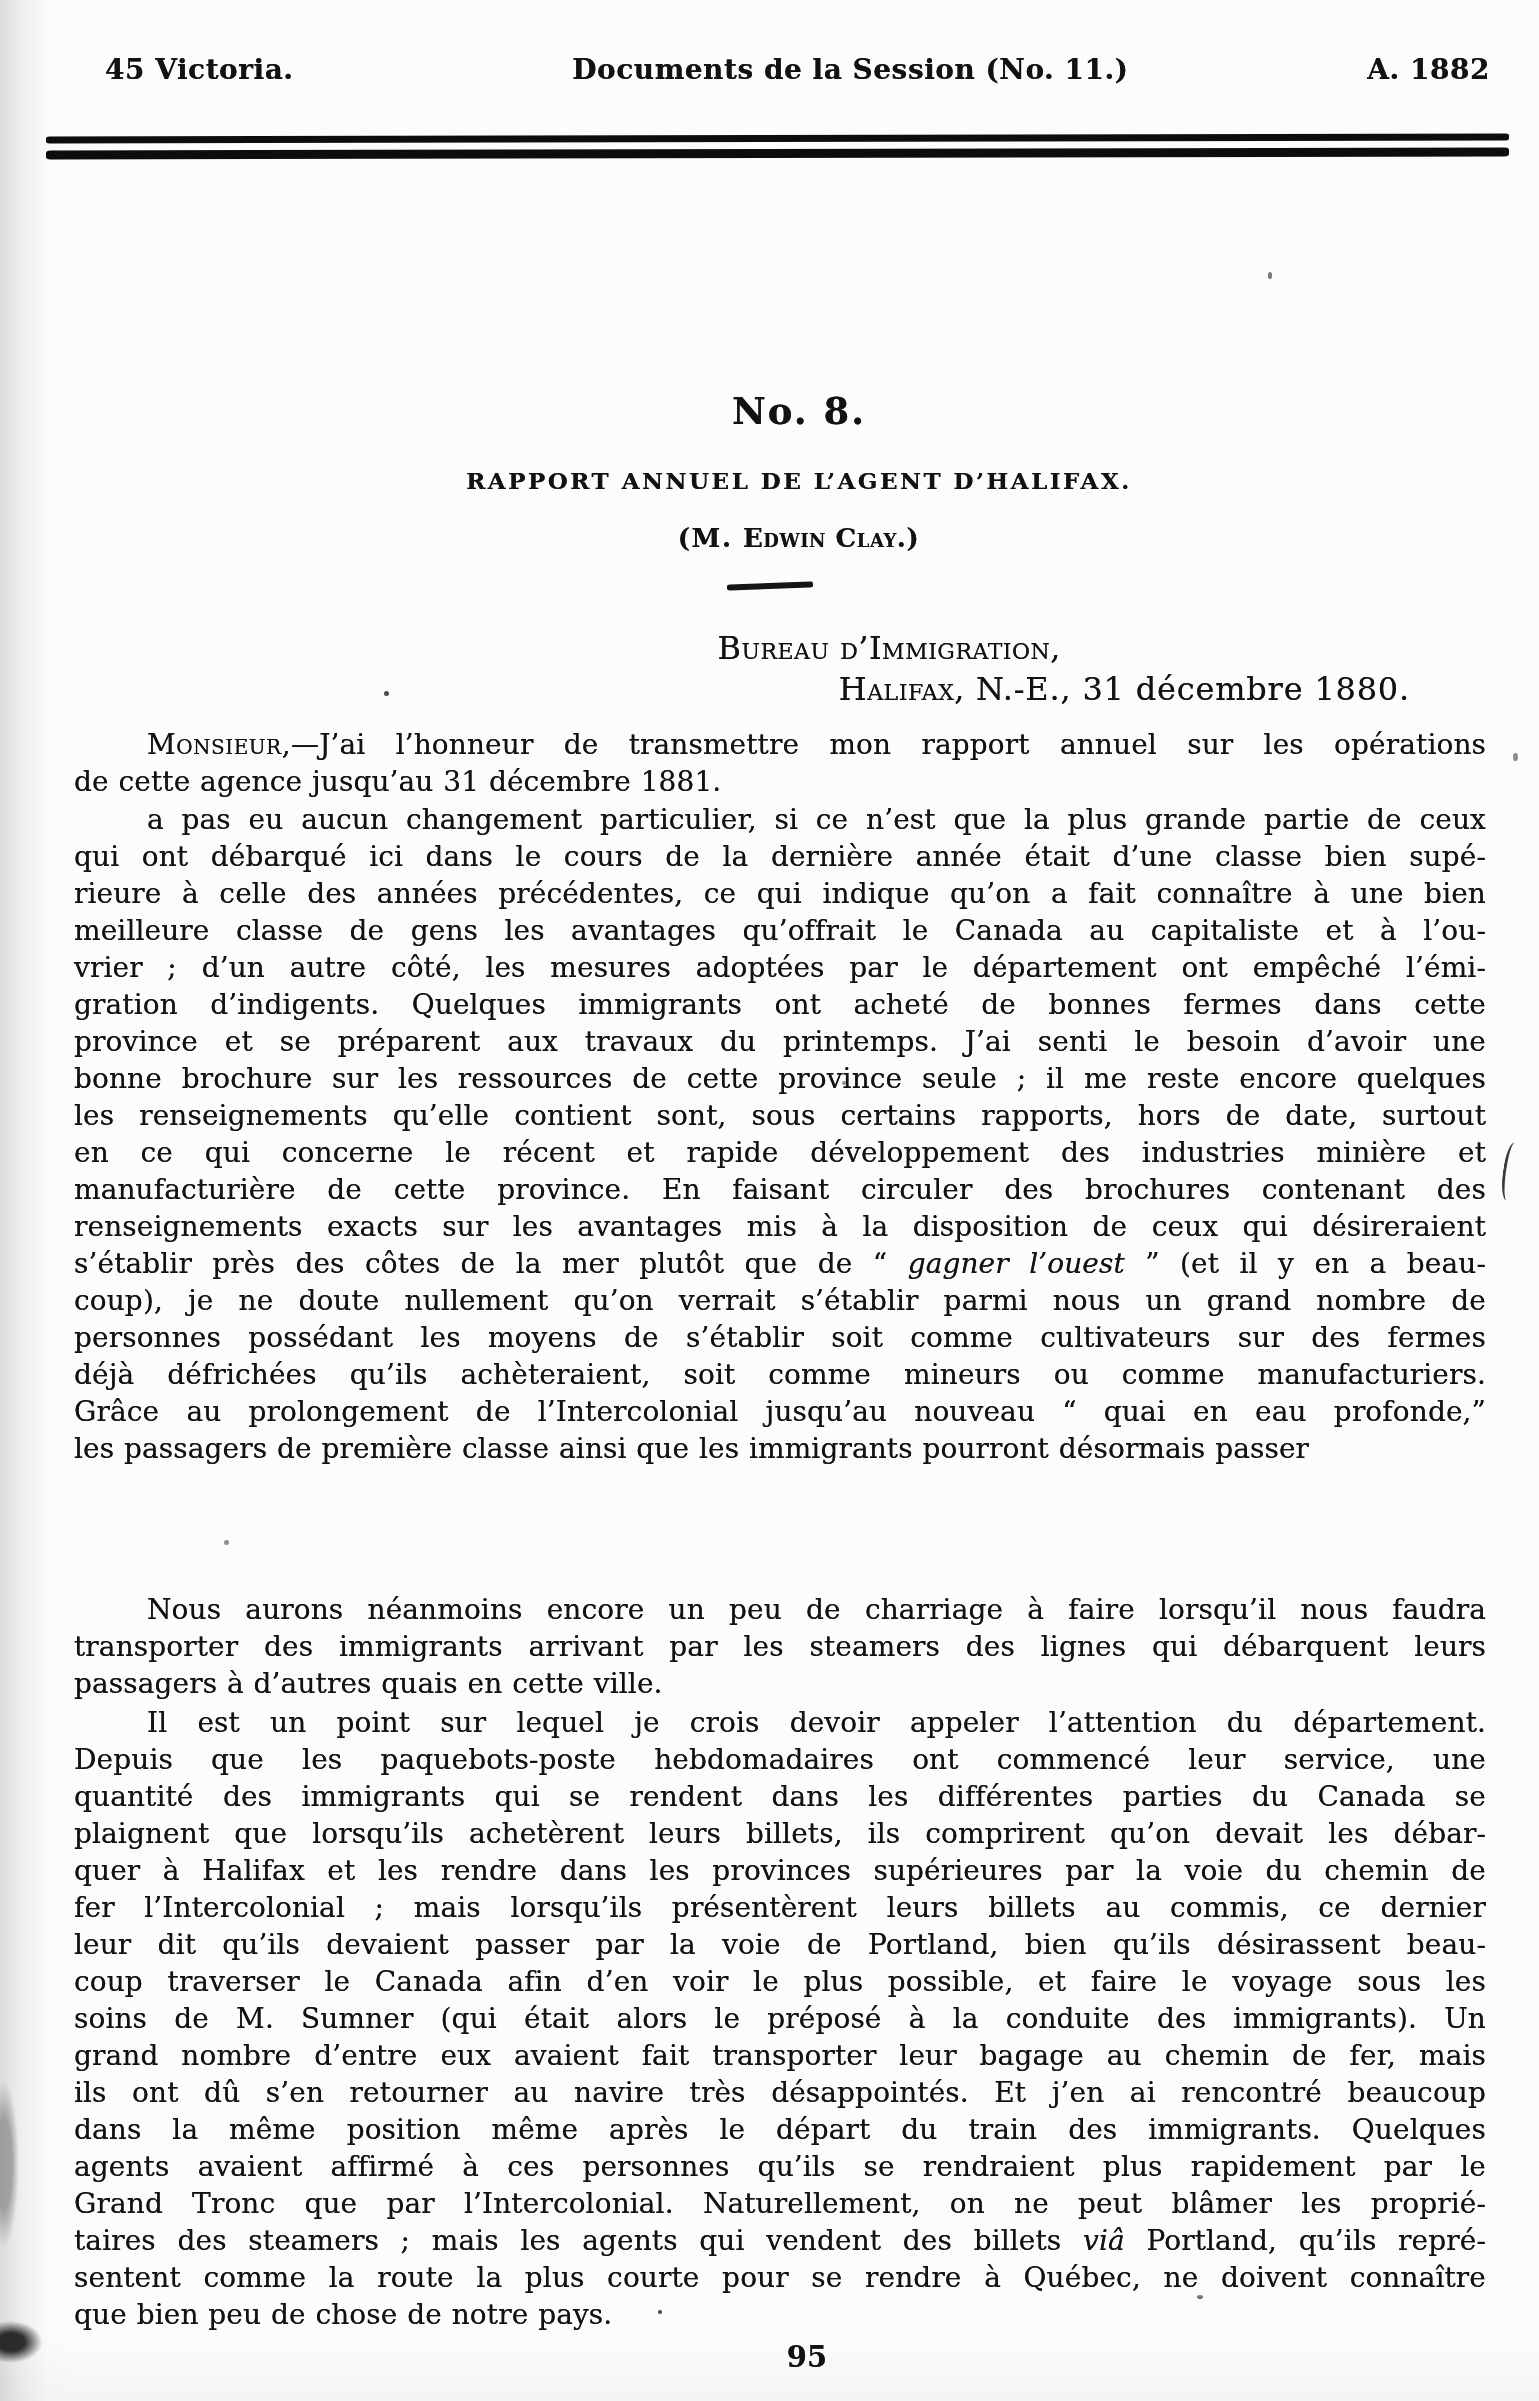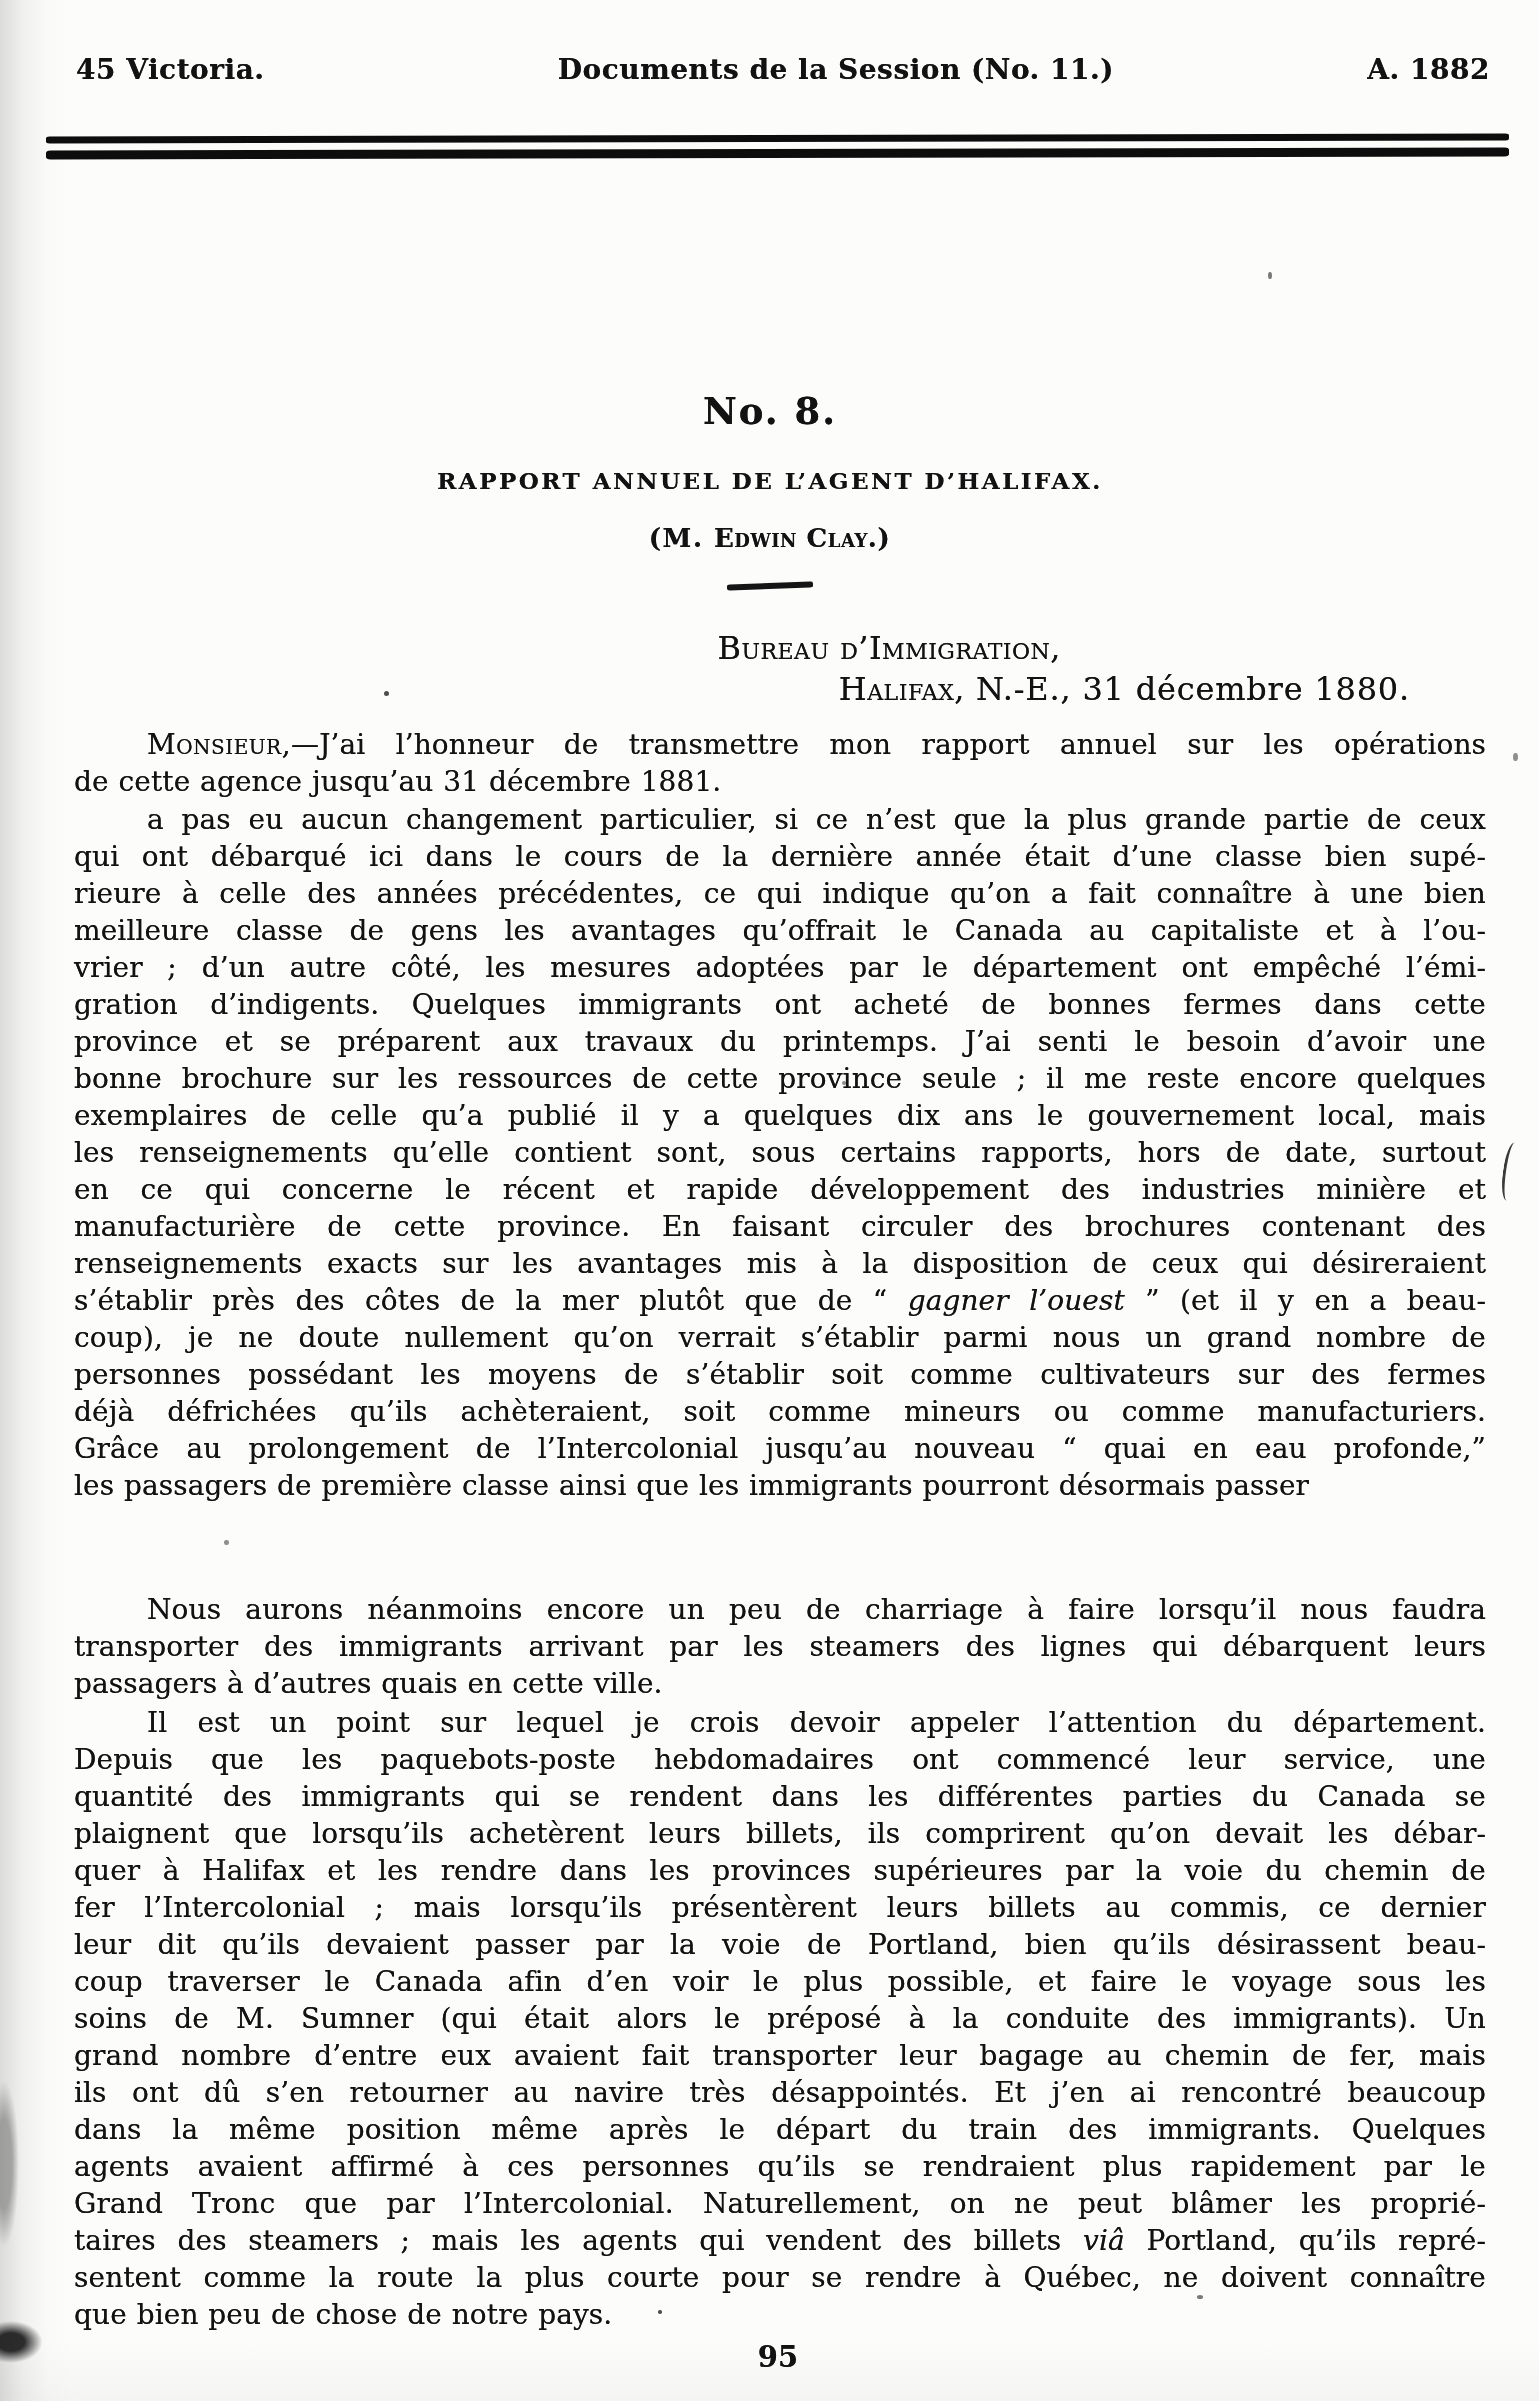--- a/index.html
+++ b/index.html
@@ -13,21 +13,21 @@
     overflow:hidden;
     background:
       radial-gradient(ellipse 45px 30px at 11px 2342px, rgba(10,10,10,.85) 0 30%, rgba(10,10,10,0) 70%),
       radial-gradient(ellipse 20px 111px at 4px 2164px, rgba(40,40,40,.35) 0 40%, rgba(40,40,40,0) 75%),
       linear-gradient(90deg, rgba(90,90,90,.20) 0px, rgba(130,130,130,.10) 22.7px, rgba(200,200,200,.04) 48px, rgba(255,255,255,0) 76px),
       linear-gradient(0deg, rgba(120,120,120,.06) 0px, rgba(255,255,255,0) 60px),
       #fcfcfb;
   }
 
   
-  .ink { text-shadow:0 0 0.5px rgba(15,15,15,.75); }
+  .ink { text-shadow:0 0 0.5px rgba(15,15,15,.75);margin-left:29px; }
 
   
   .running-header {
     position:absolute; top:53px; left:76px; right:50px;
     display:flex; justify-content:space-between; align-items:baseline;
     font-size:28px; font-weight:bold; letter-spacing:0.5px;
   }
   .running-header .center { transform:translateX(20px); }
 
   .double-rule { position:absolute; left:46px; right:31px; top:135px; transform:rotate(-.12deg); }
@@ -127,21 +127,20 @@
 
   <div class="para" style="top:801px">
       <div class="line">a pas eu aucun changement particulier, si ce n’est que la plus grande partie de ceux</div>
       <div class="line">qui ont débarqué ici dans le cours de la dernière année était d’une classe bien supé-</div>
       <div class="line">rieure à celle des années précédentes, ce qui indique qu’on a fait connaître à une bien</div>
       <div class="line">meilleure classe de gens les avantages qu’offrait le Canada au capitaliste et à l’ou-</div>
       <div class="line">vrier ; d’un autre côté, les mesures adoptées par le département ont empêché l’émi-</div>
       <div class="line">gration d’indigents.  Quelques immigrants ont acheté de bonnes fermes dans cette</div>
       <div class="line">province et se préparent aux travaux du printemps.  J’ai senti le besoin d’avoir une</div>
       <div class="line">bonne brochure sur les ressources de cette province seule ; il me reste encore quelques</div>
-      <div class="line">exemplaires de celle qu’a publié il y a quelques dix ans le gouvernement local, mais</div>
       <div class="line">les renseignements qu’elle contient sont, sous certains rapports, hors de date, surtout</div>
       <div class="line">en ce qui concerne le récent et rapide développement des industries minière et</div>
       <div class="line">manufacturière de cette province.  En faisant circuler des brochures contenant des</div>
       <div class="line">renseignements exacts sur les avantages mis à la disposition de ceux qui désireraient</div>
       <div class="line">s’établir près des côtes de la mer plutôt que de “ <i>gagner l’ouest</i> ” (et il y en a beau-</div>
       <div class="line">coup), je ne doute nullement qu’on verrait s’établir parmi nous un grand nombre de</div>
       <div class="line">personnes possédant les moyens de s’établir soit comme cultivateurs sur des fermes</div>
       <div class="line">déjà défrichées qu’ils achèteraient, soit comme mineurs ou comme manufacturiers.</div>
       <div class="line">Grâce au prolongement de l’Intercolonial jusqu’au nouveau “ quai en eau profonde,”</div>
       <div class="line">les passagers de première classe ainsi que les immigrants pourront désormais passer</div>

